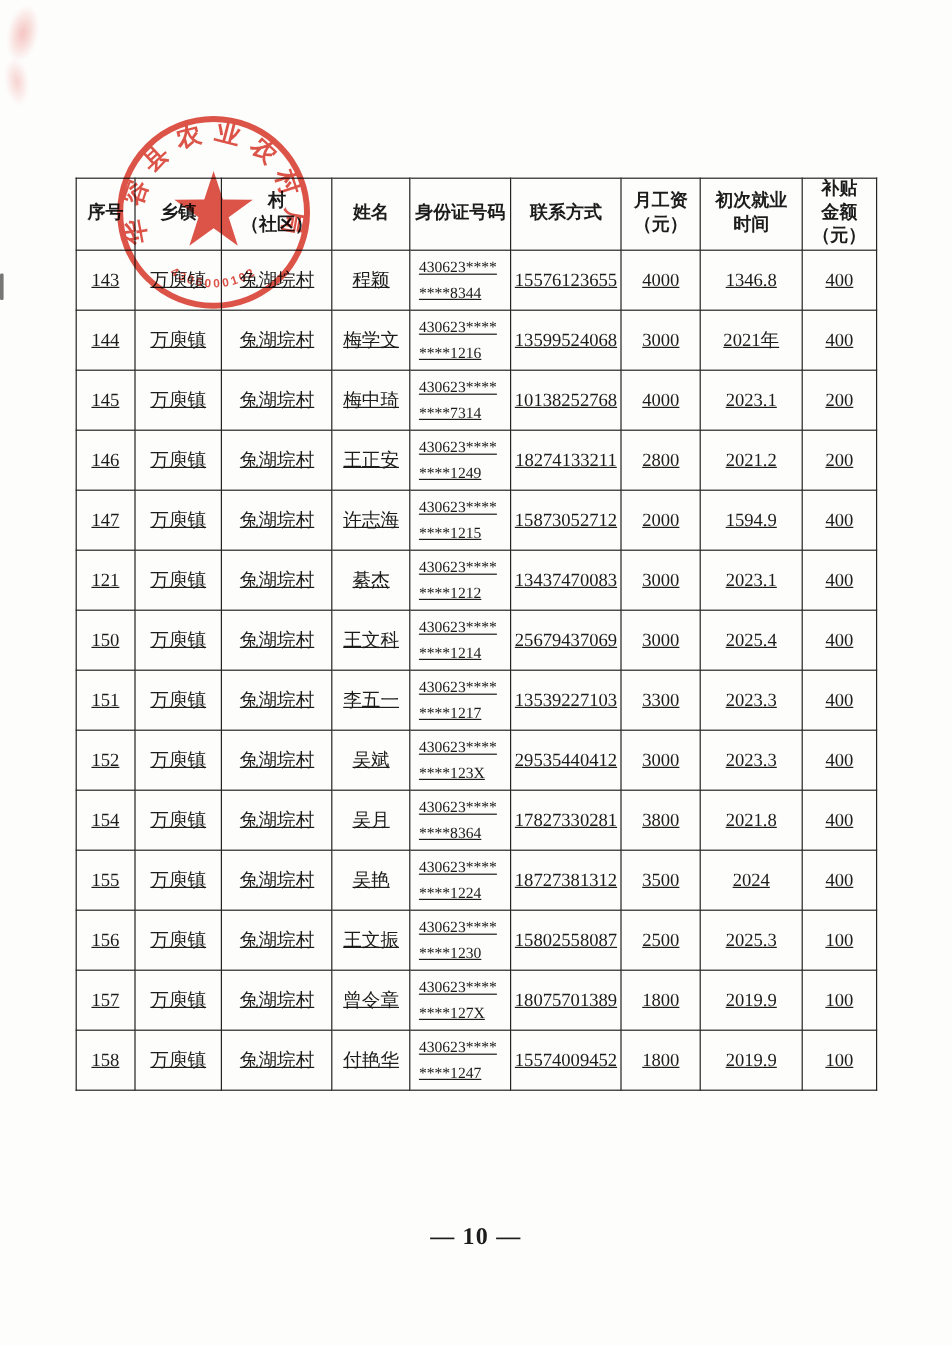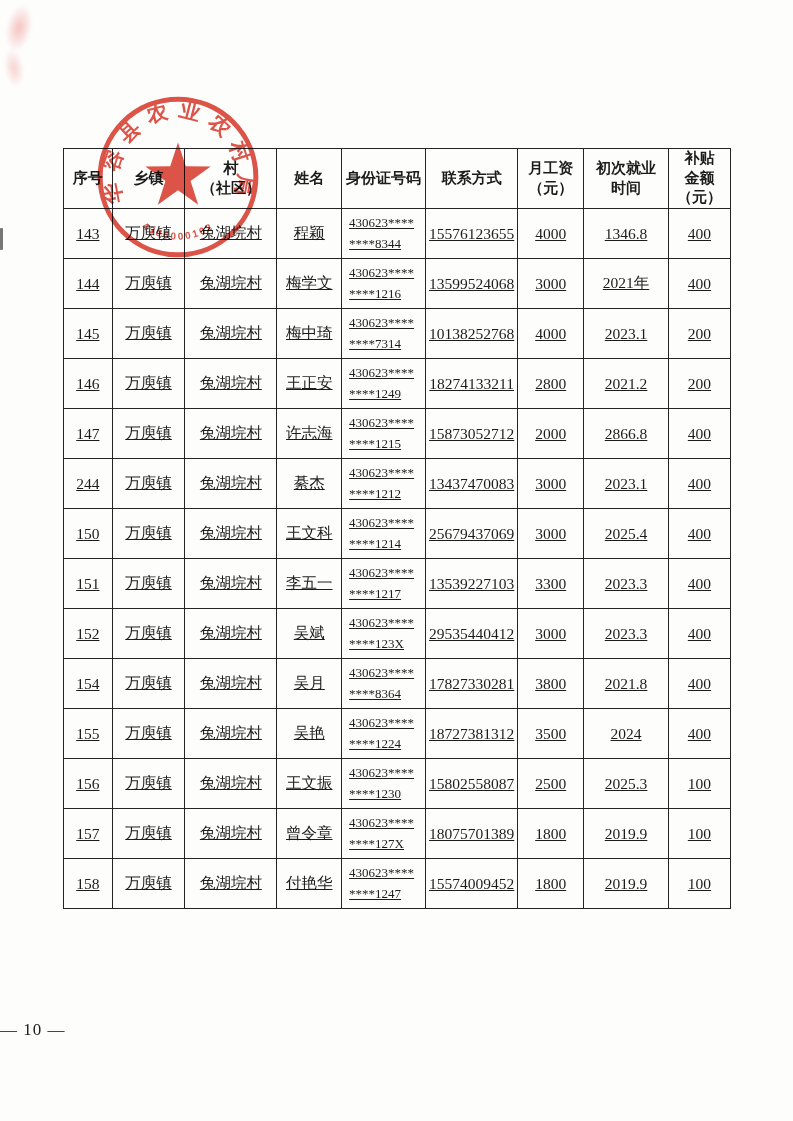--- a/index.html
+++ b/index.html
@@ -30,24 +30,25 @@
     font-size:15px;
     font-weight:700;
     line-height:1.3;
     white-space:pre-line;
   }
   .roster tbody td{font-size:15.5px;}
   td.c-id{text-align:left;padding-left:7px;}
   .id-block span{display:block;font-size:13px;line-height:1.55;}
   .footer{
     position:absolute;left:0;top:1020px;width:100%;
-    text-align:left;
-    font-size:17px;
+    text-align:center;
+    font-size:20px;
     letter-spacing:1px;
     color:#1c1c1c;
+    font-weight:bold;
   }
   .stamp{
     position:absolute;left:92px;top:91px;
     width:172px;height:172px;
     opacity:.87;
     mix-blend-mode:multiply;
     pointer-events:none;
   }
   .stamp text{font-family:"Liberation Sans","DejaVu Sans",sans-serif;font-weight:700;}
   .smudge-a{
@@ -170,25 +171,25 @@
       <td>万庾镇</td>
       <td>兔湖垸村</td>
       <td>许志海</td>
       <td class="c-id">
         <span class="id-block">
           <span>430623****</span><span>****1215</span>
         </span>
       </td>
       <td>15873052712</td>
       <td>2000</td>
-      <td>2866.8</td>
-      <td>400</td>
-    </tr>
-        <tr>
-      <td>244</td>
+      <td>1594.9</td>
+      <td>400</td>
+    </tr>
+        <tr>
+      <td>121</td>
       <td>万庾镇</td>
       <td>兔湖垸村</td>
       <td>綦杰</td>
       <td class="c-id">
         <span class="id-block">
           <span>430623****</span><span>****1212</span>
         </span>
       </td>
       <td>13437470083</td>
       <td>3000</td>

